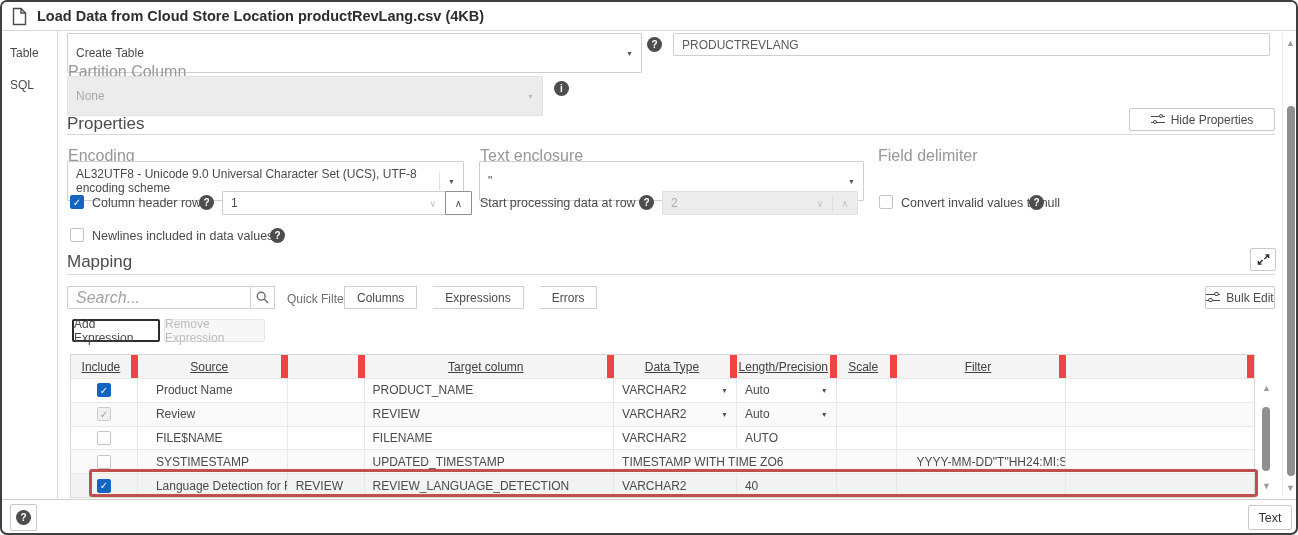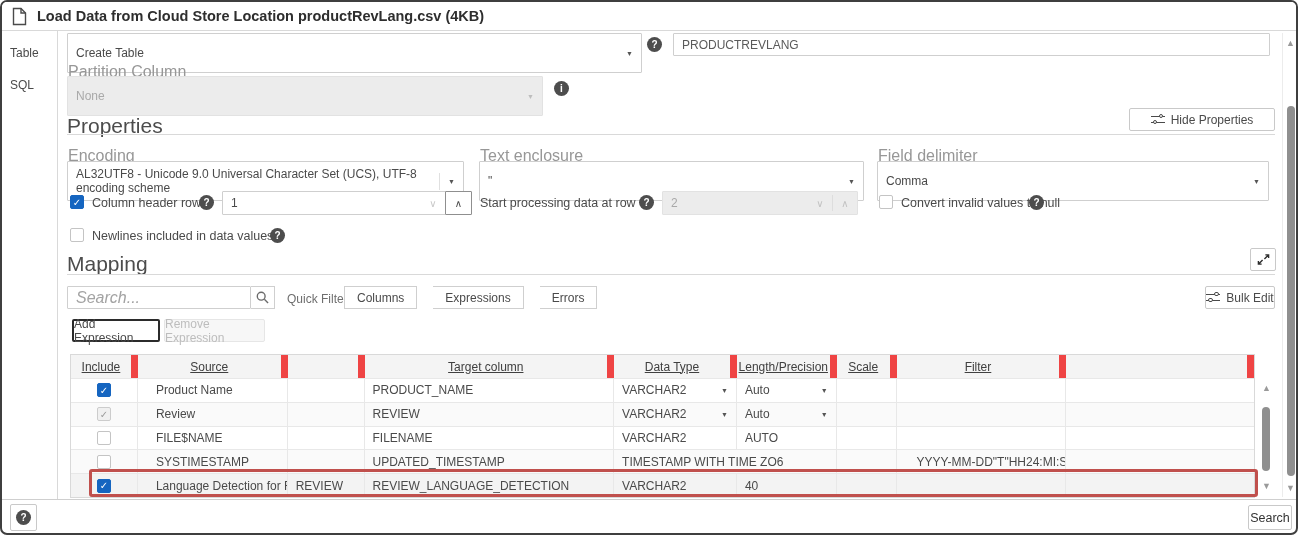--- a/index.html
+++ b/index.html
@@ -22,21 +22,21 @@
   .lbl { font-size:16px; color:#979797; }
   .sel { border:1px solid #cfcfcf; background:#fff; height:40px; display:flex;
          align-items:center; font-size:12px; color:#4a4a4a; padding:0 8px; border-radius:1px; }
   .sel .caret { margin-left:auto; font-size:7px; color:#555; }
   .sel.disabled { background:#ececec; border-color:#e2e2e2; color:#a9a9a9; }
   .sel.disabled .caret { color:#bdbdbd; }
   .input { border:1px solid #cfcfcf; background:#fff; height:23px; display:flex;
            align-items:center; font-size:12px; color:#5a5a5a; padding:0 8px; border-radius:1px; }
   .qicon { width:15px; height:15px; border-radius:50%; background:#4d4d4d; color:#fff;
            font-size:10px; font-weight:700; display:flex; align-items:center; justify-content:center; }
-  .heading { font-size:21px; color:#4c4c4c; }
+  .heading { font-size:17px; color:#4c4c4c; }
   .hrline { height:1px; background:#d9d9d9; }
   .btn { border:1px solid #c9c9c9; background:#fff; border-radius:2px; font-size:12px;
          color:#4a4a4a; display:flex; align-items:center; justify-content:center; cursor:pointer; }
   .cb { width:14px; height:14px; border:1px solid #c4c4c4; border-radius:2px; background:#fff;
         display:flex; align-items:center; justify-content:center; font-size:10px; }
   .cb.checked { background:#1565c0; border-color:#1565c0; color:#fff; }
   .cb.checked-dis { background:#f0f0f0; border-color:#cccccc; color:#9a9a9a; }
   .ctl-label { font-size:12.5px; color:#4a4a4a; }
 
   
@@ -150,24 +150,20 @@
 
   <div class="abs sel" style="left:65px; top:159px; width:397px;">
     <span>AL32UTF8 - Unicode 9.0 Universal Character Set (UCS), UTF-8 encoding scheme</span>
     <span style="margin-left:auto; width:1px; height:17px; background:#e0e0e0;"></span>
     <span class="caret" style="margin-left:8px;">▼</span>
   </div>
   <div class="abs sel" style="left:477px; top:159px; width:385px;">
     <span>"</span>
     <span class="caret">▼</span>
   </div>
-  <div class="abs sel" style="left:875px; top:159px; width:392px;">
-    <span>Comma</span>
-    <span class="caret">▼</span>
-  </div>
 
   <div class="abs cb checked" style="left:68px; top:193px;">✓</div>
   <div class="abs ctl-label" style="left:90px; top:194px;">Column header row</div>
   <div class="abs qicon" style="left:197px; top:193px;">?</div>
   <div class="abs spin" style="left:220px; top:189px; width:250px;">
     <span class="val">1</span>
     <span class="dn">∨</span>
     <span class="up">∧</span>
   </div>
 
@@ -333,15 +329,15 @@
   <div class="abs sb outer-sb">
     <div class="arrow" style="top:5px;">▲</div>
     <div class="thumb" style="top:73px; height:370px;"></div>
     <div class="arrow" style="top:450px;">▼</div>
   </div>
 
   <div class="abs footer-line"></div>
   <div class="abs btn help-btn">
     <span class="qicon">?</span>
   </div>
-  <div class="abs btn close-btn">Search</div>
+  <div class="abs btn close-btn">Text</div>
 
 </div>
 
 </body></html>

